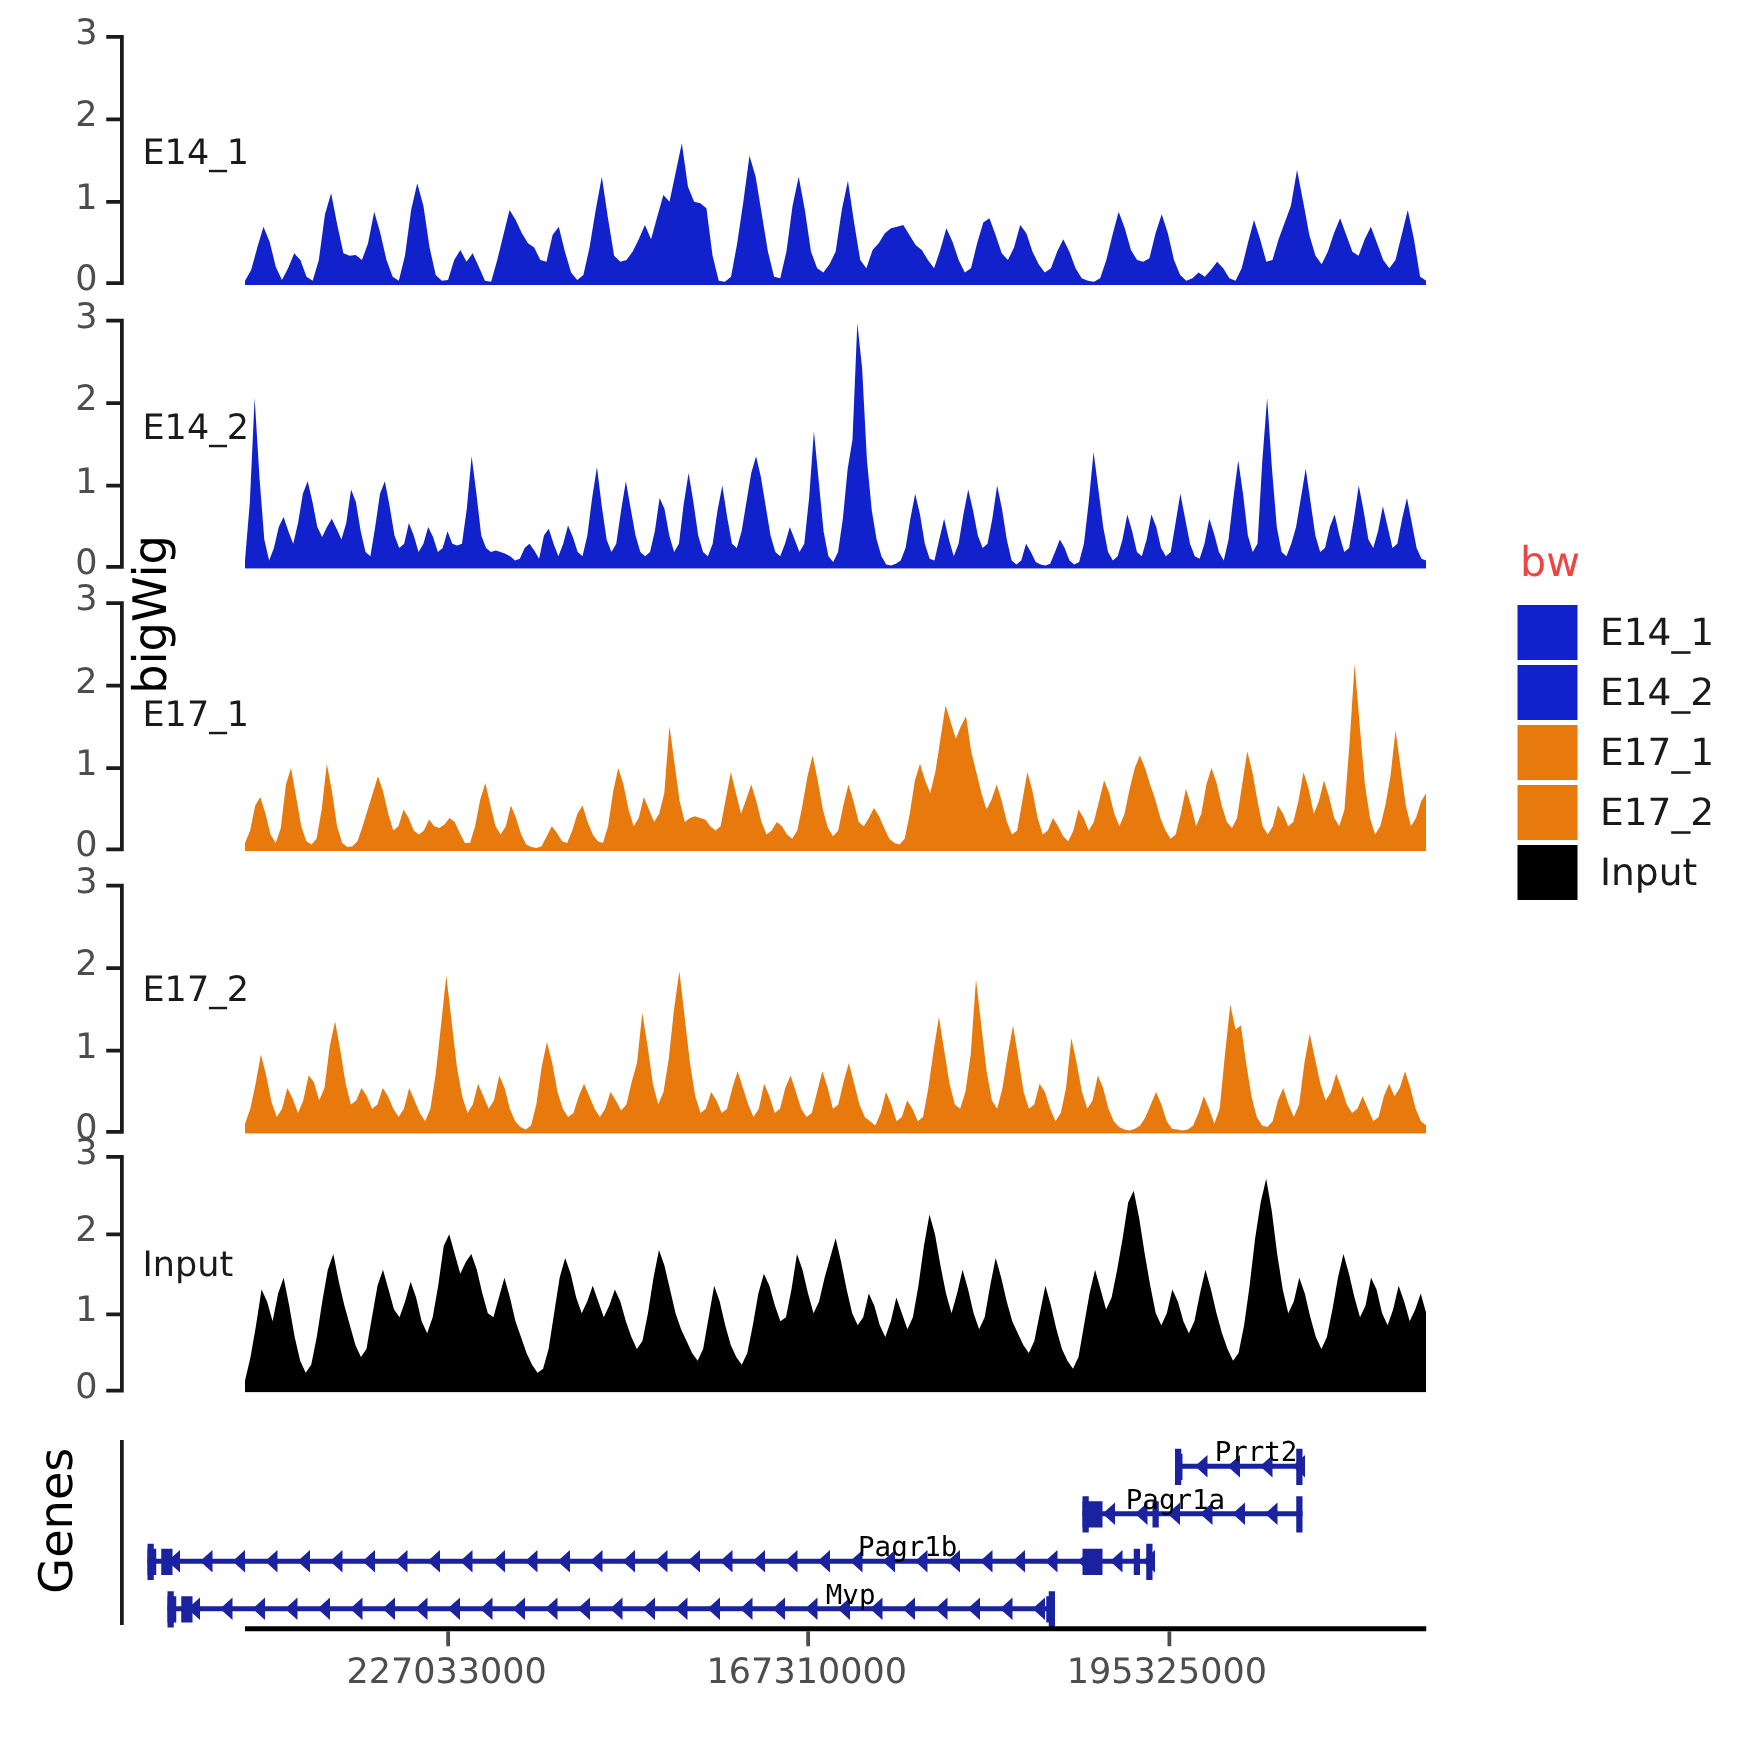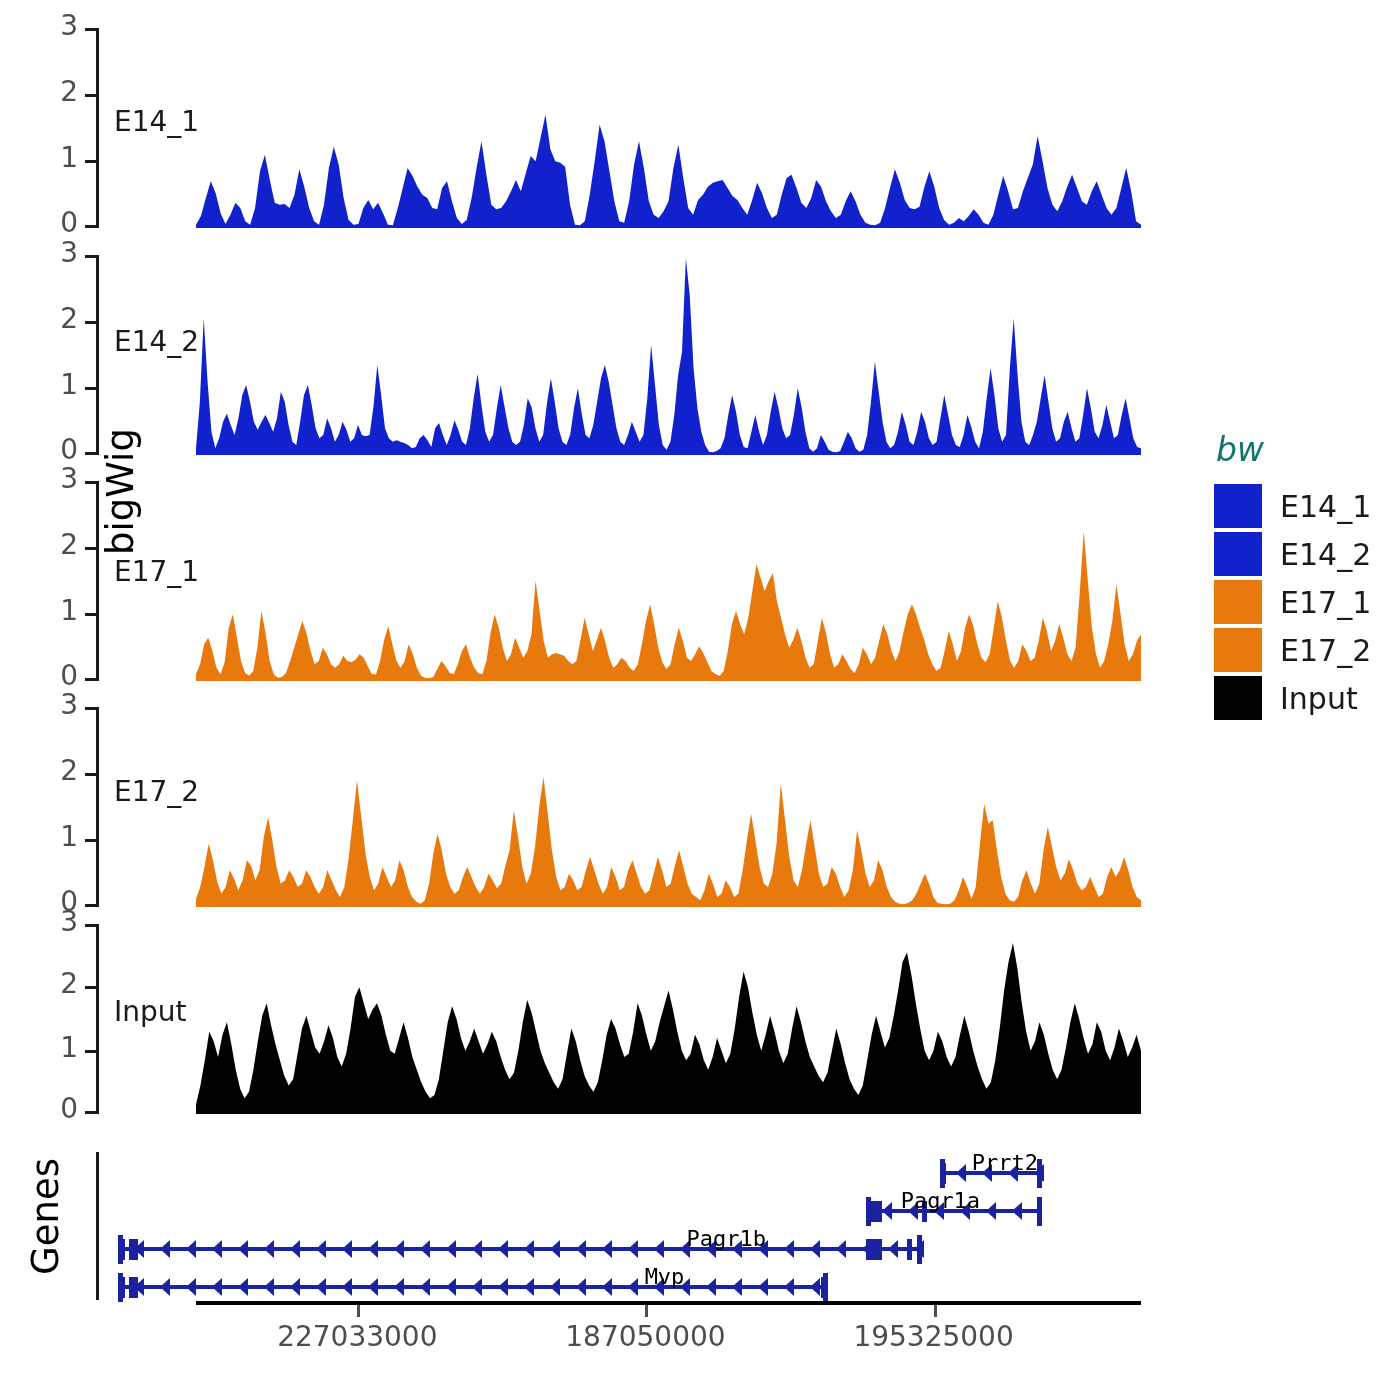--- a/index.html
+++ b/index.html
@@ -39,21 +39,21 @@
           font-family:"DejaVu Sans Mono",monospace;top:-6px;}
 
   
   #xaxis{position:absolute;left:196px;top:1301px;width:945px;height:4px;background:#000;}
   .xtick{position:absolute;top:4px;width:3px;height:12px;background:#4d4d4d;}
   .xticklab{position:absolute;top:19px;font-size:28px;color:#4d4d4d;transform:translateX(-50%);white-space:nowrap;}
   #xtitle{position:absolute;left:196px;top:1340px;width:945px;text-align:center;font-size:35px;color:#000;}
 
   
   #legend{position:absolute;left:1214px;top:430px;}
-  #legtitle{font-size:33px;color:#0f766e;margin:0 0 14px 2px;font-style:italic;}
+  #legtitle{font-size:33px;color:#ef4444;margin:0 0 14px 2px;}
   .legrow{display:flex;align-items:center;height:46px;margin-bottom:2px;}
   .legkey{width:48px;height:44px;flex:none;}
   .legtext{margin-left:18px;font-size:30px;color:#1a1a1a;white-space:nowrap;}
 </style>
 </head>
 <body>
 
 <div id="root">
 
   <div class="ylab">bigWig</div>
@@ -209,21 +209,21 @@
           <div class="garrow left" style="left: 791.945px;"></div>
           <div class="garrow left" style="left: 817.945px;"></div>
           <div class="gexon" style="left: 21.945px; width: 7.315px;"></div>
           <div class="gexon" style="left: 33.44px; width: 8.36px;"></div>
           <div class="gexon" style="left: 770.165px; width: 15.675px;"></div>
           <div class="gexon" style="left: 810.92px; width: 5.225px;"></div>
           <div class="gtip" style="left: 21.945px;"></div>
           <div class="gtip" style="left: 820.55px;"></div>
           <div class="glabel" style="left: 590.425px;">Pagr1b</div>
         </div>
-        <div class="generow" style="left: 0px; top: 118px; width: 1045px;">
+        <div class="generow" style="left: 16px; top: 118px; width: 1045px;">
           <div class="gline" style="left: 21.945px; width: 709.555px;"></div>
           <div class="garrow left" style="left: 37.945px;"></div>
           <div class="garrow left" style="left: 63.945px;"></div>
           <div class="garrow left" style="left: 89.945px;"></div>
           <div class="garrow left" style="left: 115.945px;"></div>
           <div class="garrow left" style="left: 141.945px;"></div>
           <div class="garrow left" style="left: 167.945px;"></div>
           <div class="garrow left" style="left: 193.945px;"></div>
           <div class="garrow left" style="left: 219.945px;"></div>
           <div class="garrow left" style="left: 245.945px;"></div>
@@ -253,21 +253,21 @@
           <div class="glabel" style="left: 548.625px;">Mvp</div>
         </div>
       </div>
   </div>
 
   <div id="xaxis"></div>
   <div id="xticks">
       <div class="xtick" style="left: 357.341px; top: 1305px;"></div>
       <div class="xticklab" style="left: 357.341px; top: 1320px;">227033000</div>
       <div class="xtick" style="left: 645.451px; top: 1305px;"></div>
-      <div class="xticklab" style="left: 645.451px; top: 1320px;">187050000</div>
+      <div class="xticklab" style="left: 645.451px; top: 1320px;">167310000</div>
       <div class="xtick" style="left: 933.561px; top: 1305px;"></div>
       <div class="xticklab" style="left: 933.561px; top: 1320px;">195325000</div>
     </div>
 
   <div id="legend">
     <div id="legtitle">bw</div>
     <div id="legitems">
         <div class="legrow">
           <div class="legkey" style="background: rgb(17, 34, 204);"></div>
           <div class="legtext">E14_1</div>

